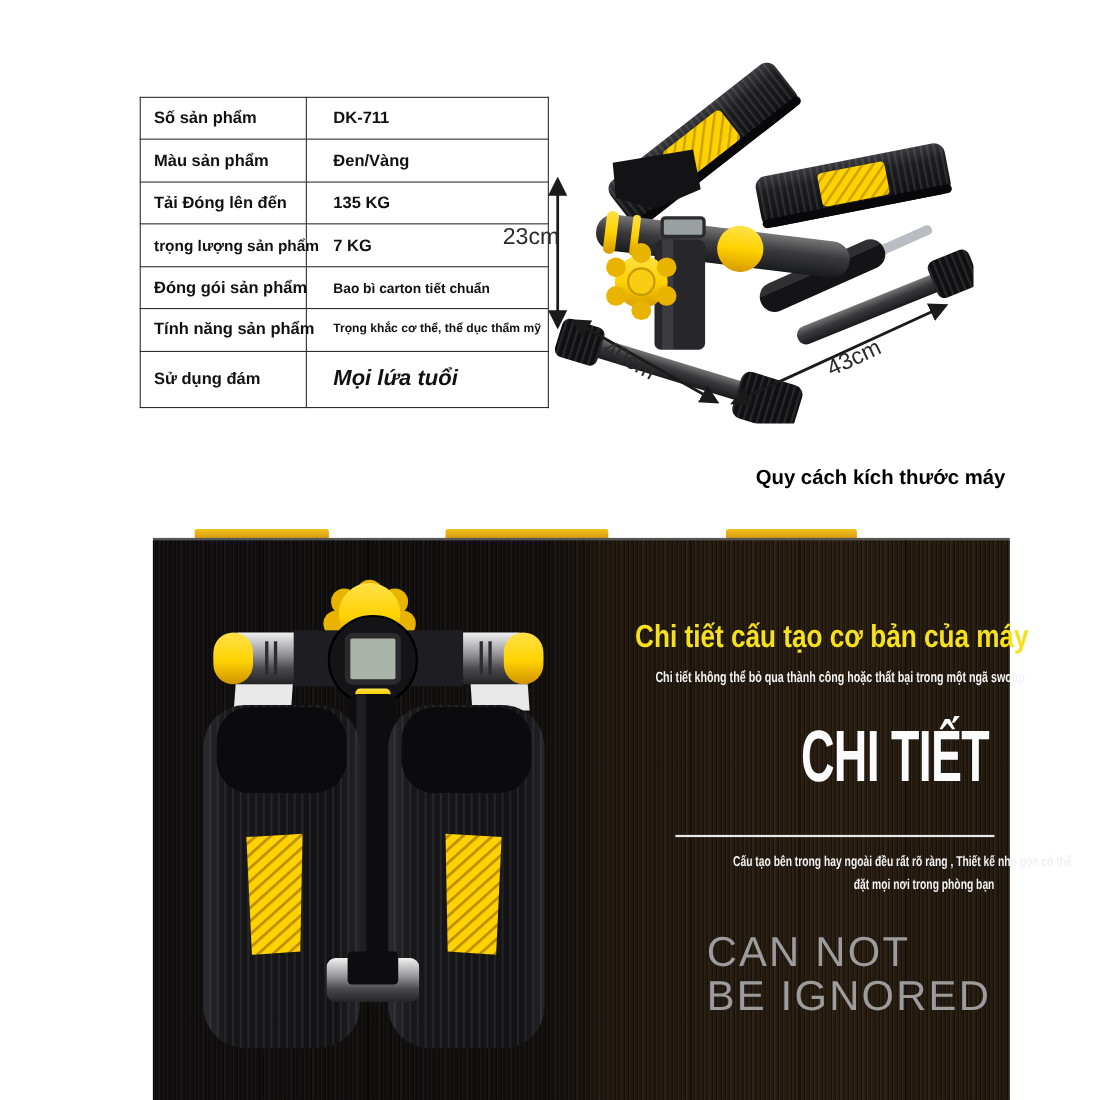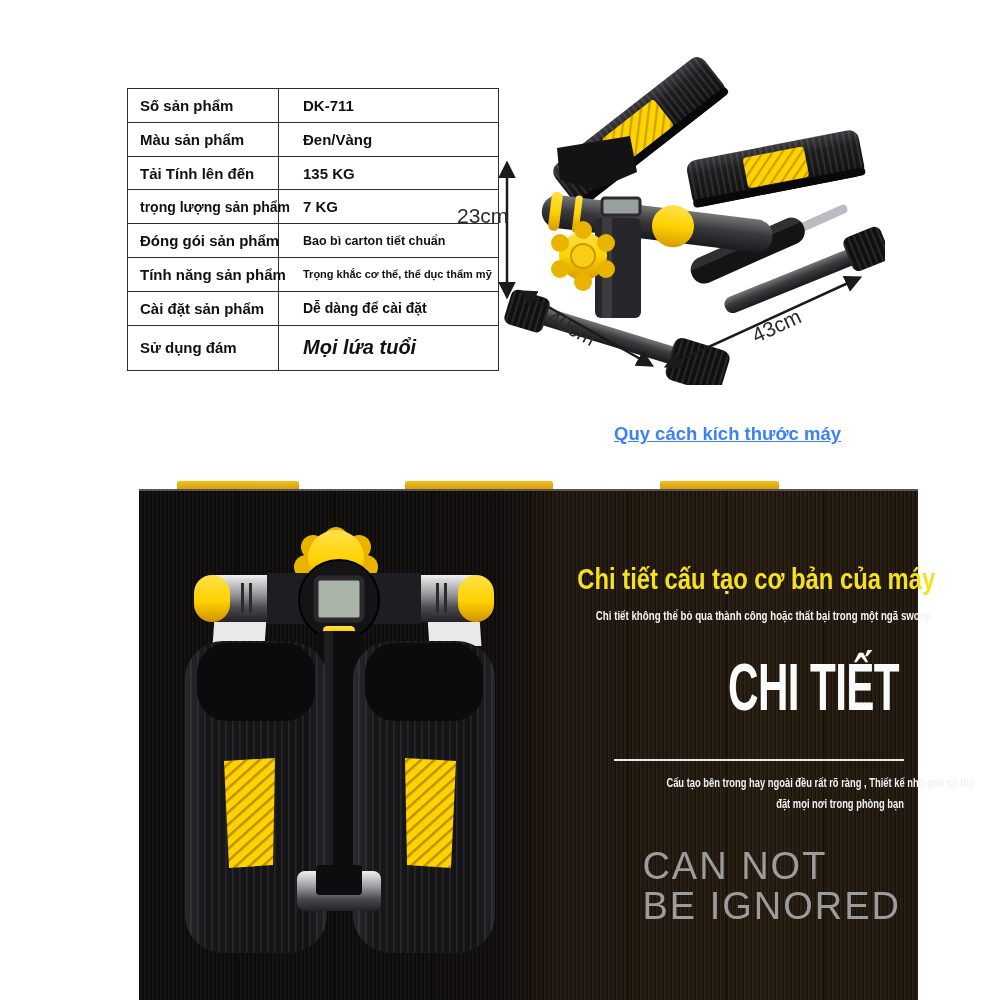--- a/index.html
+++ b/index.html
@@ -23,22 +23,22 @@
   .spec-table tr.r7 td.val{font-size:14px;}
   .spec-table tr.r8 td.val{font-size:20px;font-style:italic;}
 
   
   .side-photo{position:absolute;left:445px;top:40px;width:440px;height:345px;}
   .dim{position:absolute;color:#2b2b2b;font-size:21px;font-weight:400;white-space:nowrap;}
   .dim-h{left:457px;top:204px;}
   .dim-d{left:546px;top:316px;transform:rotate(29deg);}
   .dim-w{left:751px;top:314px;transform:rotate(-25deg);}
   .size-caption{
-    position:absolute;left:614px;top:423px;width:300px;text-align:left;
-    font-weight:bold;font-size:18.5px;color:#3b82f6;white-space:nowrap;text-decoration:underline;
+    position:absolute;left:614px;top:423px;width:300px;text-align:right;
+    font-weight:bold;font-size:18.5px;color:#000000;white-space:nowrap;
   }
 
   
   .tab{position:absolute;top:481px;height:8px;background:linear-gradient(180deg,#f3c11d,#d89c10);border-radius:2px 2px 0 0;}
   .tab1{left:177px;width:122px;}
   .tab2{left:405px;width:148px;}
   .tab3{left:660px;width:119px;}
   .panel{
     position:absolute;left:96px;top:489px;width:779px;height:511px;
     border-top:2px solid #565656;box-sizing:border-box;
@@ -89,38 +89,34 @@
     <tbody>
         <tr class="r1">
       <td class="lbl">Số sản phẩm</td>
       <td class="val">DK-711</td>
     </tr>
     <tr class="r2">
       <td class="lbl">Màu sản phẩm</td>
       <td class="val">Đen/Vàng</td>
     </tr>
     <tr class="r3">
-      <td class="lbl">Tải Tính lên đến</td>
+      <td class="lbl">Tải Đóng lên đến</td>
       <td class="val">135 KG</td>
     </tr>
     <tr class="r4">
       <td class="lbl">trọng lượng sản phẩm</td>
       <td class="val">7 KG</td>
     </tr>
     <tr class="r5">
       <td class="lbl">Đóng gói sản phẩm</td>
       <td class="val">Bao bì carton tiết chuẩn</td>
     </tr>
     <tr class="r6">
       <td class="lbl">Tính năng sản phẩm</td>
       <td class="val">Trọng khắc cơ thể, thể dục thẩm mỹ</td>
-    </tr>
-    <tr class="r7">
-      <td class="lbl">Cài đặt sản phẩm</td>
-      <td class="val">Dễ dàng để cài đặt</td>
     </tr>
     <tr class="r8">
       <td class="lbl">Sử dụng đám</td>
       <td class="val">Mọi lứa tuổi</td>
     </tr>
   </tbody>
     </table>
 
   <svg class="side-photo" viewBox="0 0 440 345">
     <defs>

